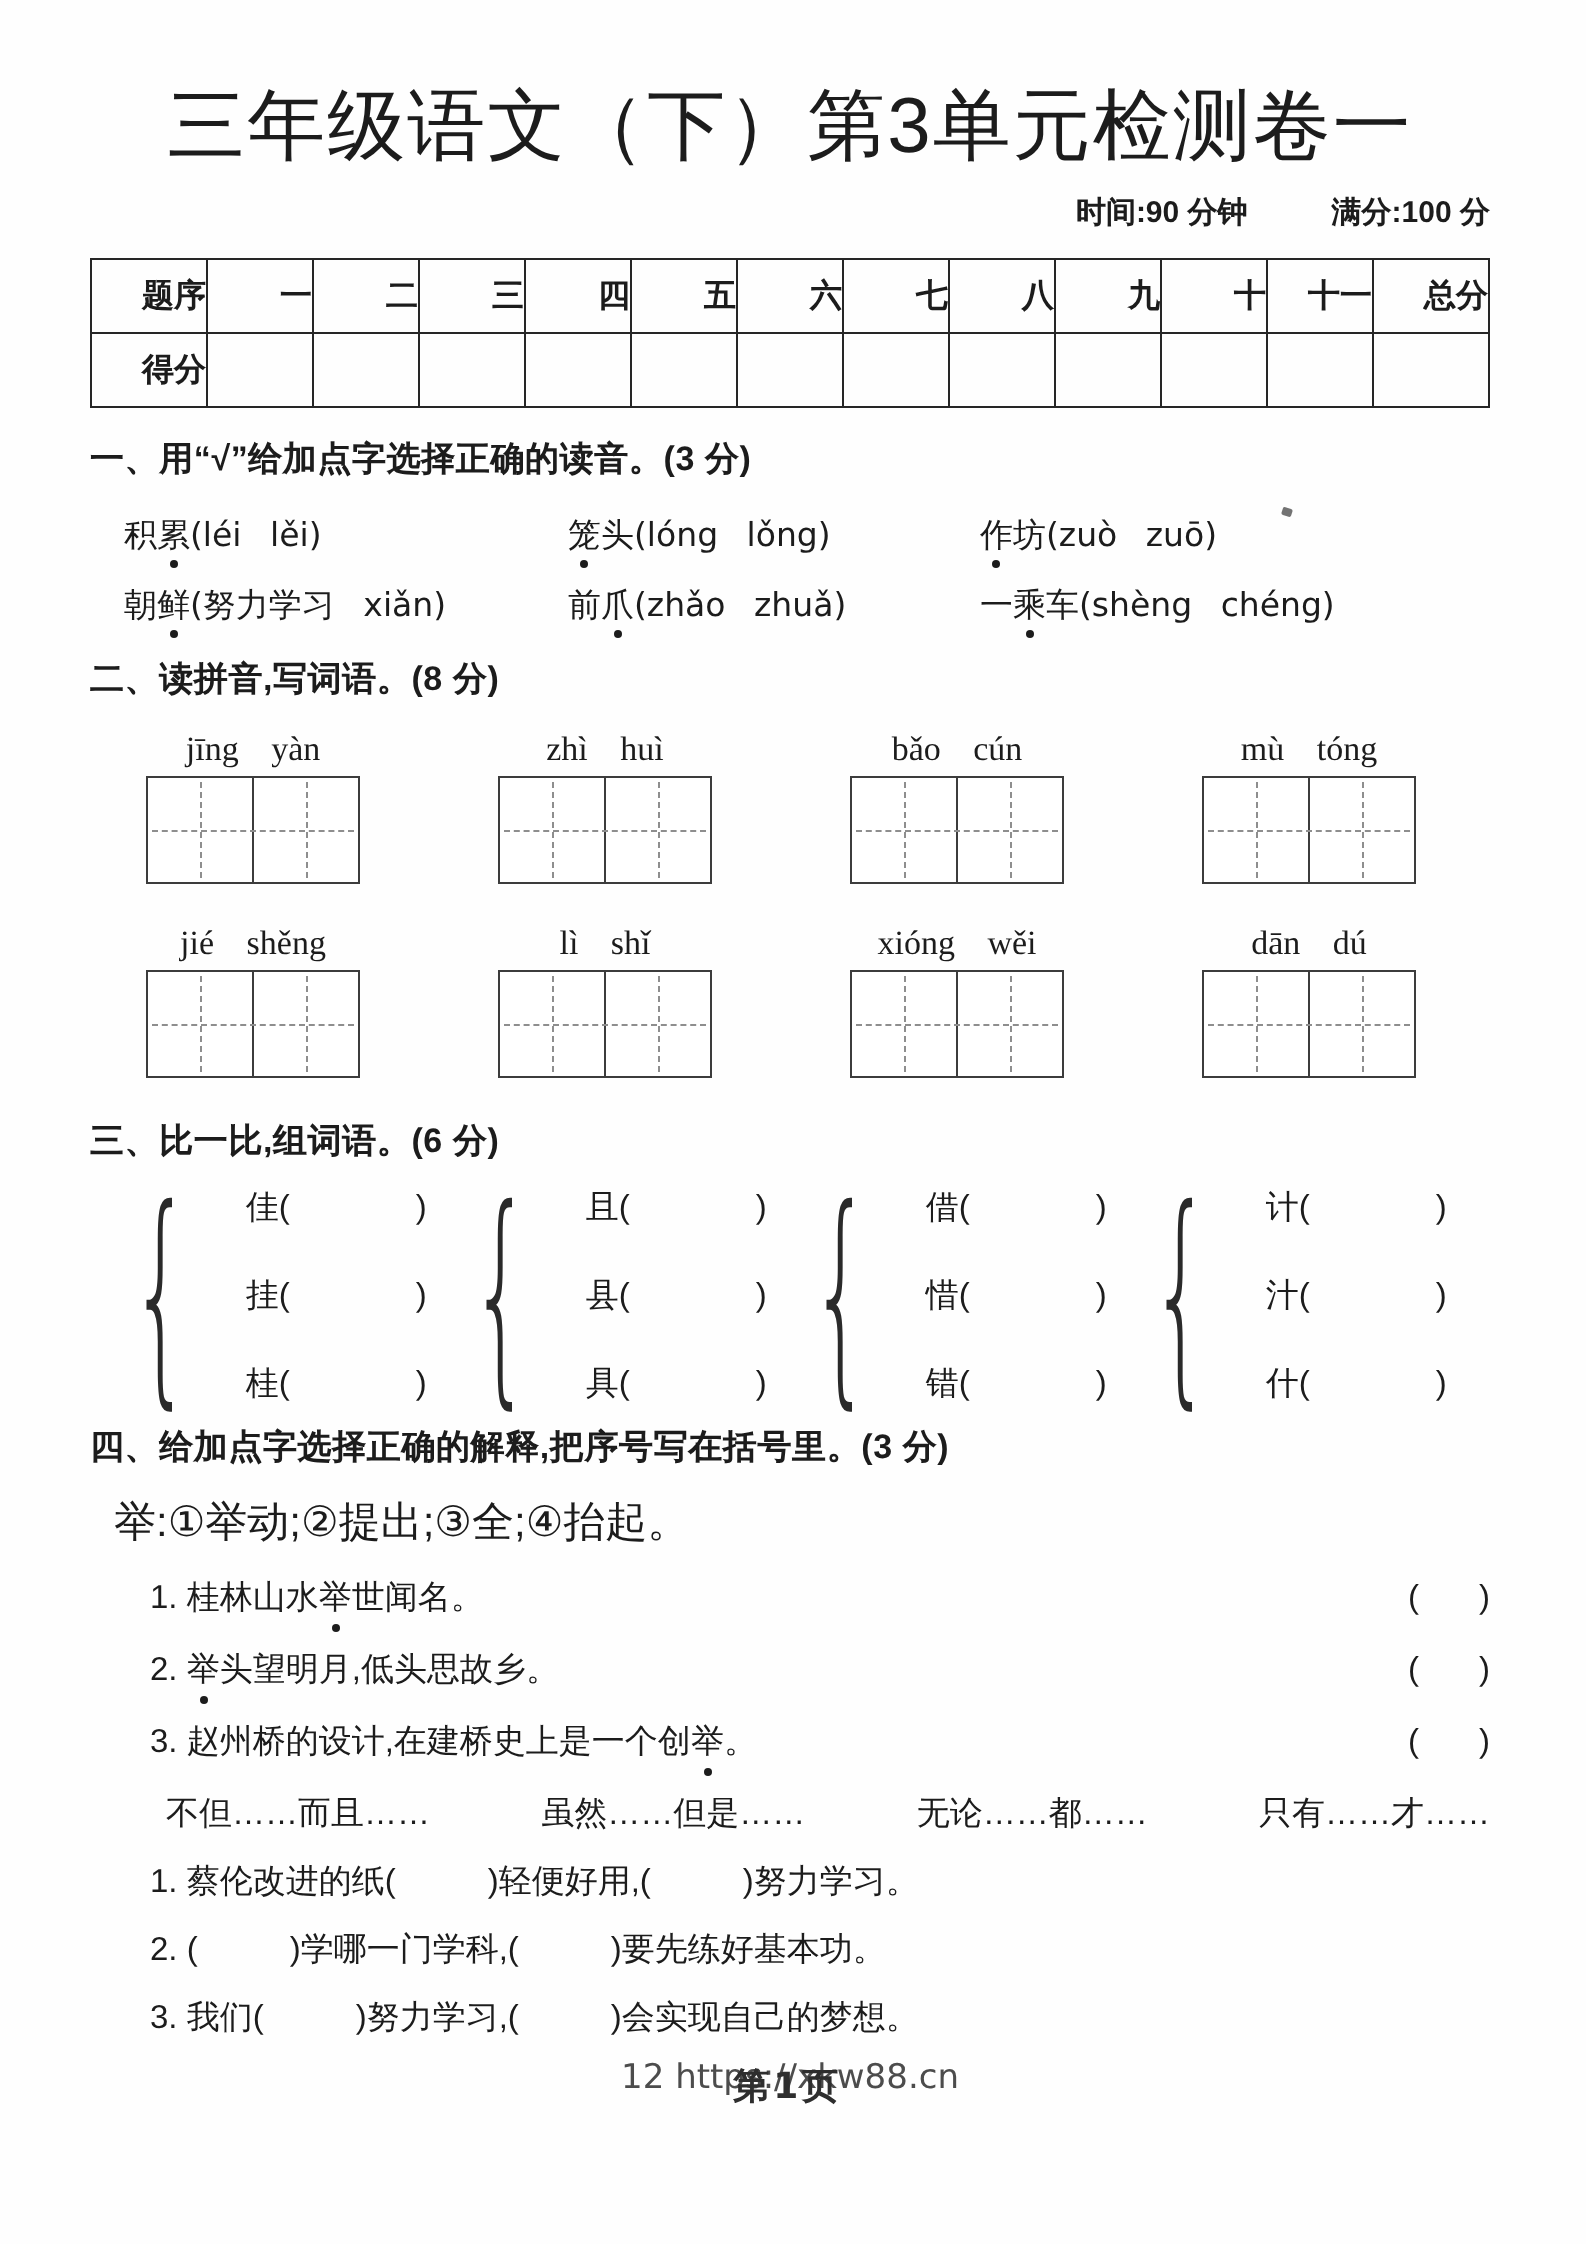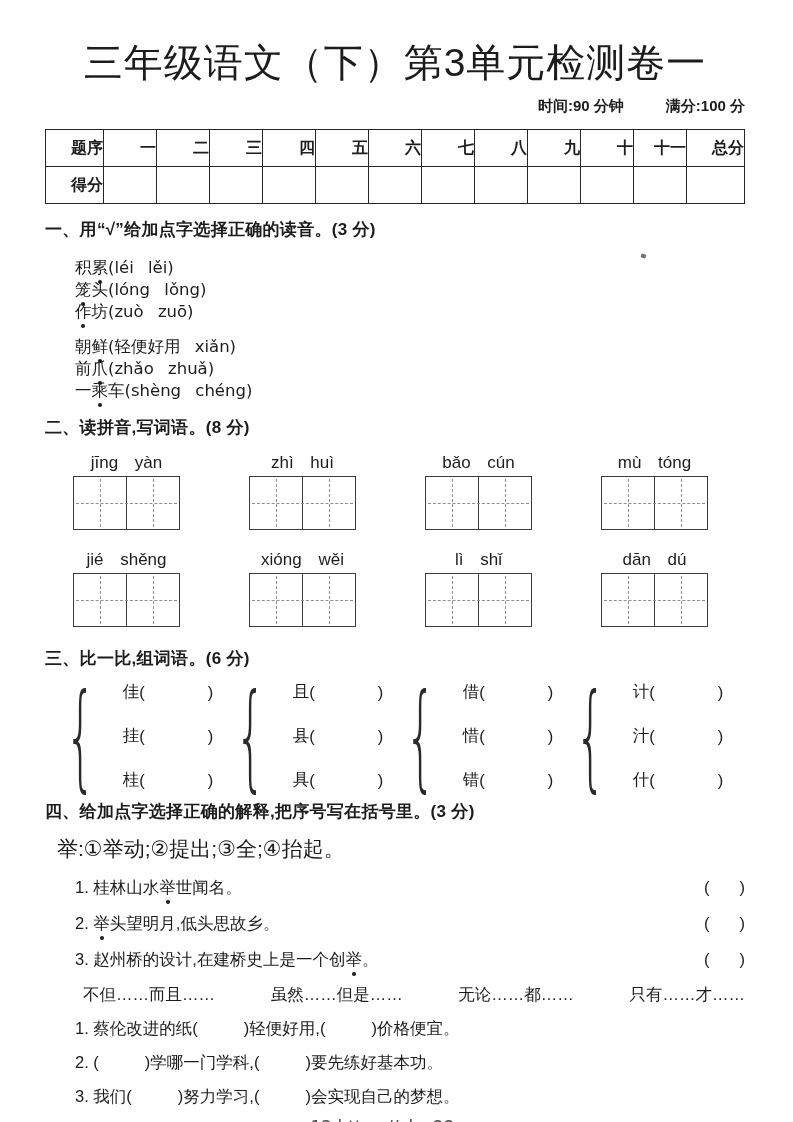--- a/index.html
+++ b/index.html
@@ -21,39 +21,39 @@
     border:1.7px solid #262626; height:37px; text-align:right;
     font-size:16px; font-weight:700; padding:0;
   }
   table.score td.first { width:58px; }
   table.score td.last { width:58px; }
 
   
   .sec-h { font-size:17px; font-weight:700; letter-spacing:0.3px; }
 
   
-  .s1row { display:flex; margin-left:30px; font-size:16.5px;flex-direction:column; }
+  .s1row { display:flex; margin-left:17px; font-size:16.5px; }
   .s1row.r1 { margin-top:16px; }
   .s1row.r2 { margin-top:13px; }
   .s1c1 { width:222px; } .s1c2 { width:206px; } .s1c3 { flex:1; }
   .py { font-family:"DejaVu Sans",sans-serif; word-spacing:9px; }
 
   
   .dc { position:relative; display:inline-block; }
   .dc::after {
     content:''; position:absolute; bottom:-5px; left:50%;
     transform:translateX(-50%); width:4px; height:4px; border-radius:50%; background:#1c1c1c;
   }
 
   
   .pyrow { display:flex; justify-content:space-between; padding:0 37px 0 28px; }
   .pyrow.r1 { margin-top:14px; }
   .pyrow.r2 { margin-top:20px; }
   .wgroup { width:107px; text-align:center; }
-  .pylabel { font-size:17px; font-family:Liberation Sans, sans-serif; word-spacing:12px; margin-bottom:3px; white-space:nowrap; }
+  .pylabel { font-size:17px; font-family:Liberation Serif, serif; word-spacing:12px; margin-bottom:3px; white-space:nowrap; }
   .wgrid { position:relative; height:54px; border:1.6px solid #3c3c3c; display:flex; background:#fff; }
   .wgrid::after { content:''; position:absolute; top:50%; left:2px; right:2px; border-top:1px dashed #8e8e8e; }
   .wcell { flex:1; position:relative; }
   .wcell + .wcell { border-left:1.6px solid #3c3c3c; }
   .wcell::before { content:''; position:absolute; left:50%; top:2px; bottom:2px; border-left:1px dashed #8e8e8e; }
 
   
   .groups { display:flex; margin-left:20px; margin-top:8px; }
   .group { display:flex; align-items:center; width:176px; }
   .brace {
@@ -146,21 +146,21 @@
       </div>
       <div class="s1c2">
         <span></span><span class="dc">笼</span><span>头</span><span class="py">(lóng lǒng)</span>
       </div>
       <div class="s1c3">
         <span></span><span class="dc">作</span><span>坊</span><span class="py">(zuò zuō)</span>
       </div>
     </div>
     <div class="s1row r2">
       <div class="s1c1">
-        <span>朝</span><span class="dc">鲜</span><span></span><span class="py">(轻便好用 xiǎn)</span>
+        <span>朝</span><span class="dc">鲜</span><span></span><span class="py">(努力学习 xiǎn)</span>
       </div>
       <div class="s1c2">
         <span>前</span><span class="dc">爪</span><span></span><span class="py">(zhǎo zhuǎ)</span>
       </div>
       <div class="s1c3">
         <span>一</span><span class="dc">乘</span><span>车</span><span class="py">(shèng chéng)</span>
       </div>
     </div>
 
     <div class="sec-h mt-sec2">二、读拼音,写词语。(8 分)</div>
@@ -196,28 +196,28 @@
     </div>
     <div class="pyrow r2">
       <div class="wgroup">
         <div class="pylabel">jié shěng</div>
         <div class="wgrid">
             <div class="wcell"></div>
             <div class="wcell"></div>
           </div>
       </div>
       <div class="wgroup">
+        <div class="pylabel">lì shǐ</div>
+        <div class="wgrid">
+            <div class="wcell"></div>
+            <div class="wcell"></div>
+          </div>
+      </div>
+      <div class="wgroup">
         <div class="pylabel">xióng wěi</div>
-        <div class="wgrid">
-            <div class="wcell"></div>
-            <div class="wcell"></div>
-          </div>
-      </div>
-      <div class="wgroup">
-        <div class="pylabel">lì shǐ</div>
         <div class="wgrid">
             <div class="wcell"></div>
             <div class="wcell"></div>
           </div>
       </div>
       <div class="wgroup">
         <div class="pylabel">dān dú</div>
         <div class="wgrid">
             <div class="wcell"></div>
             <div class="wcell"></div>
@@ -336,21 +336,21 @@
       <div class="ansp"><span>(</span><span class="gap30"></span><span>)</span></div>
     </div>
 
     <div class="opts">
       <span>不但……而且……</span>
       <span>虽然……但是……</span>
       <span>无论……都……</span>
       <span>只有……才……</span>
     </div>
     <div class="s5row">
-      <span>1. 蔡伦改进的纸(</span><span class="gap46"></span><span>)轻便好用,(</span><span class="gap46"></span><span>)价格便宜。</span>
+      <span>1. 蔡伦改进的纸(</span><span class="gap46"></span><span>)轻便好用,(</span><span class="gap46"></span><span>)努力学习。</span>
     </div>
     <div class="s5row">
       <span>2. (</span><span class="gap46"></span><span>)学哪一门学科,(</span><span class="gap46"></span><span>)要先练好基本功。</span>
     </div>
     <div class="s5row">
       <span>3. 我们(</span><span class="gap46"></span><span>)努力学习,(</span><span class="gap46"></span><span>)会实现自己的梦想。</span>
     </div>
 
     <div class="footer">
       <span class="furl">12 https://xkw88.cn</span>

